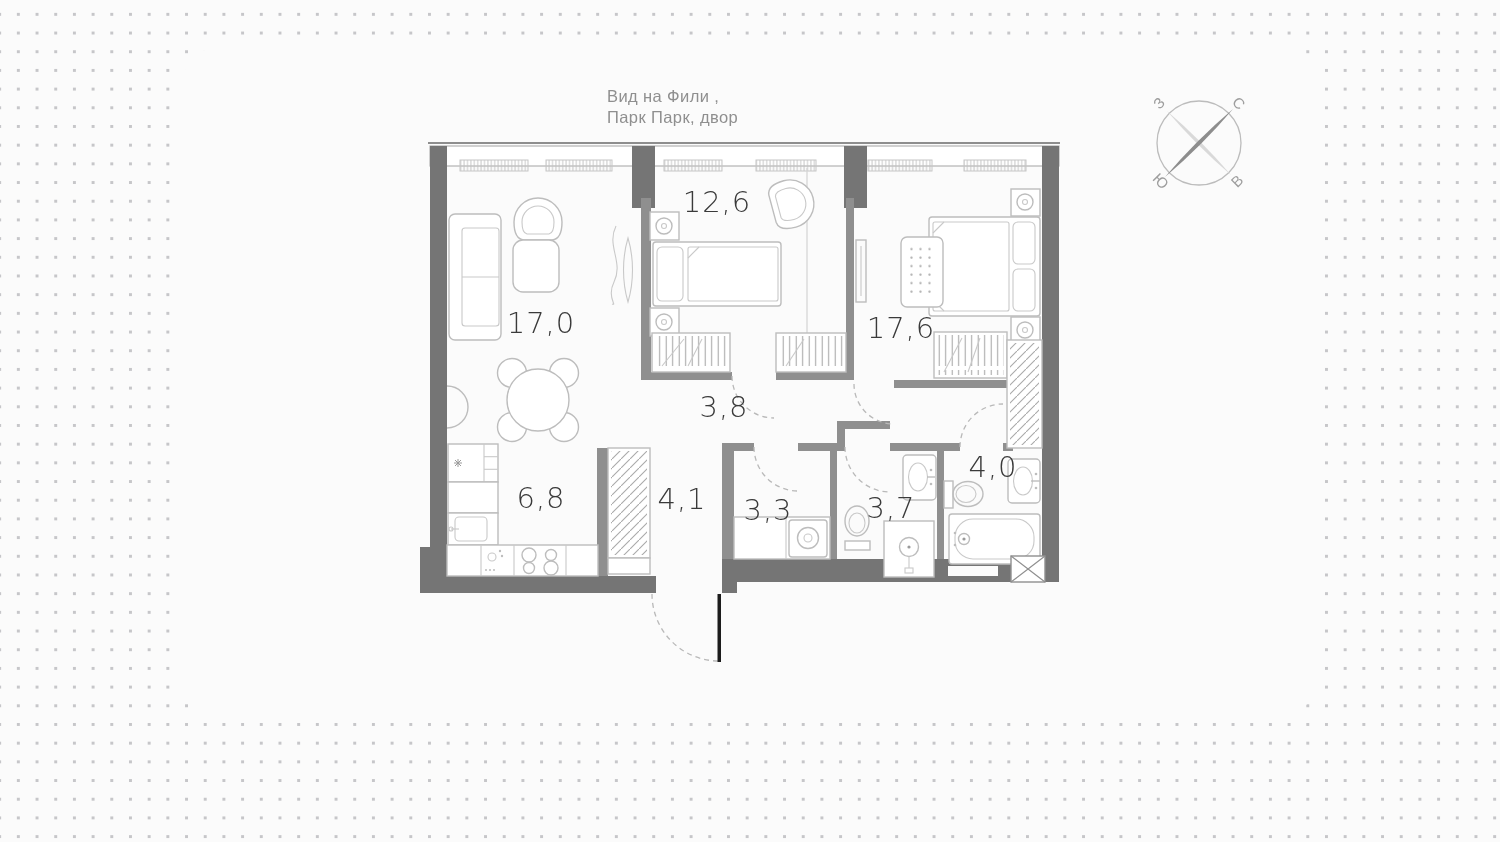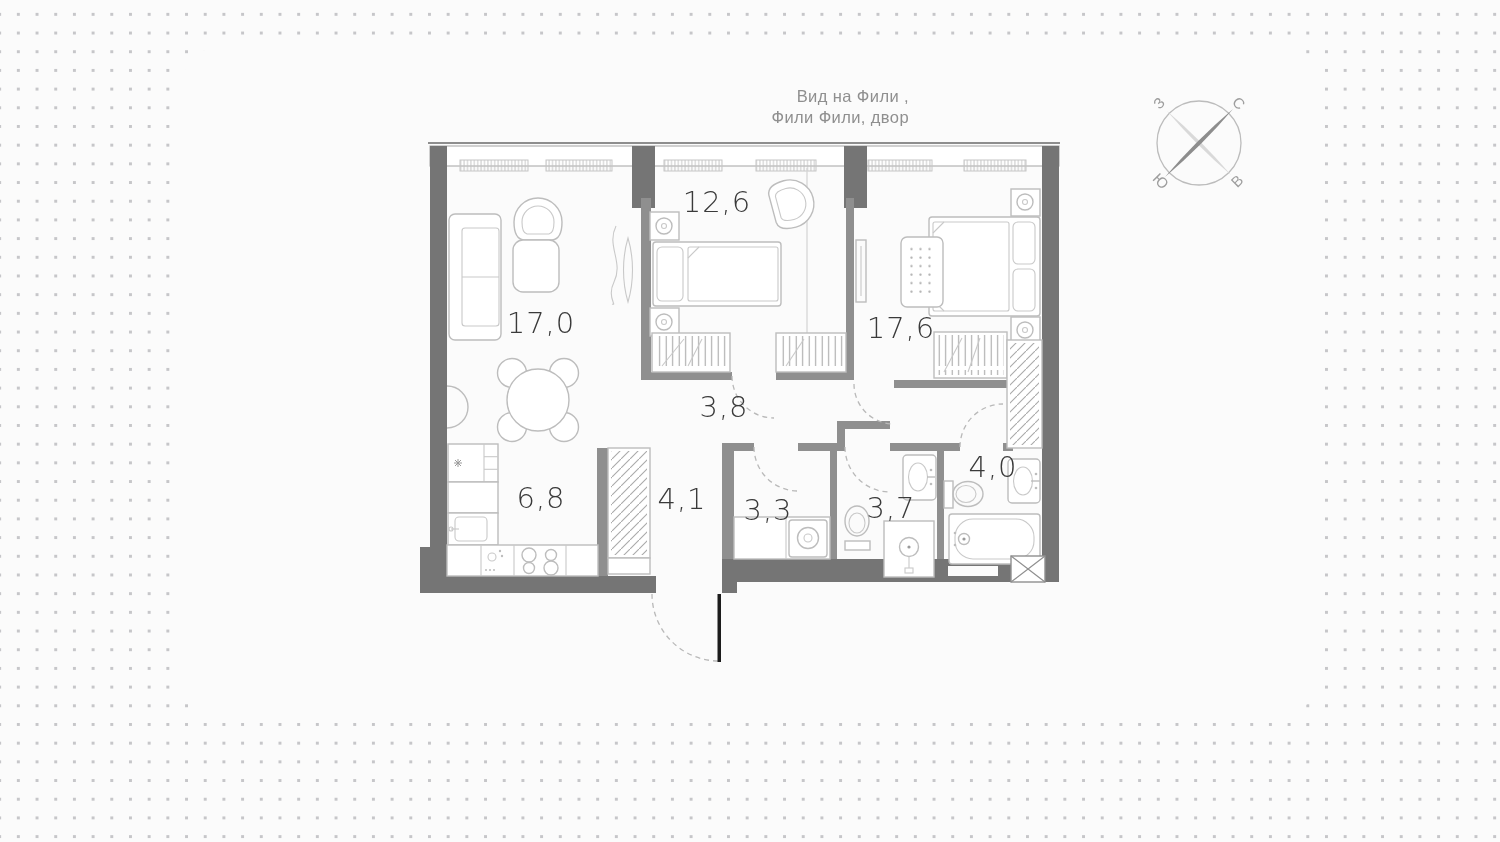--- a/index.html
+++ b/index.html
@@ -9,21 +9,21 @@
     background-image:radial-gradient(circle,#c6c6c9 1.4px,rgba(0,0,0,0) 1.6px);
     background-size:18.7px 18.7px;background-position:9px 5px;
     font-family:"Liberation Sans",sans-serif;
   }
   .card{
     position:absolute;left:185px;top:50px;width:1126px;height:662px;
     background:#fbfbfb;border-radius:20px;
   }
   .plan-title{
     position:absolute;left:607px;top:86px;width:302px;
-    text-align:right;font-size:16.5px;line-height:21px;color:#8f8f8f;
+    text-align:left;font-size:16.5px;line-height:21px;color:#8f8f8f;
     letter-spacing:.4px;
   }
   svg.plan{position:absolute;left:0;top:0;}
   .wall-d{fill:#757575;}
   .wall-m{fill:#8f8f8f;}
   .fw{fill:#ffffff;stroke:#bdbdbd;stroke-width:1.4;}
   .fo{fill:none;stroke:#bdbdbd;stroke-width:1.4;}
   .fo2{fill:none;stroke:#c9c9c9;stroke-width:1.1;}
   .dash{fill:none;stroke:#b9b9b9;stroke-width:1.3;stroke-dasharray:5 4;}
   .lbl{font-family:"DejaVu Sans","Liberation Sans",sans-serif;font-weight:200;
@@ -31,21 +31,21 @@
   .cmp{font-family:"Liberation Sans",sans-serif;font-size:15px;fill:#9e9e9e;}
 </style>
 </head>
 <body>
 
 <div class="stage">
   <div class="card"></div>
 
   <div class="plan-title">
     <div>Вид на Фили ,</div>
-    <div>Фили Фили, двор</div>
+    <div>Парк Парк, двор</div>
   </div>
 
   <svg class="plan" width="1500" height="842" viewBox="0 0 1500 842">
     <defs>
       <pattern id="hatchV" width="6.5" height="46" patternUnits="userSpaceOnUse">
         <path d="M3.2,2V44" stroke="#a9a9a9" stroke-width="1.1"></path>
       </pattern>
       <pattern id="hatchD" width="9" height="9" patternUnits="userSpaceOnUse">
         <path d="M0,9L9,0" stroke="#a9a9a9" stroke-width="1.1"></path>
       </pattern>

